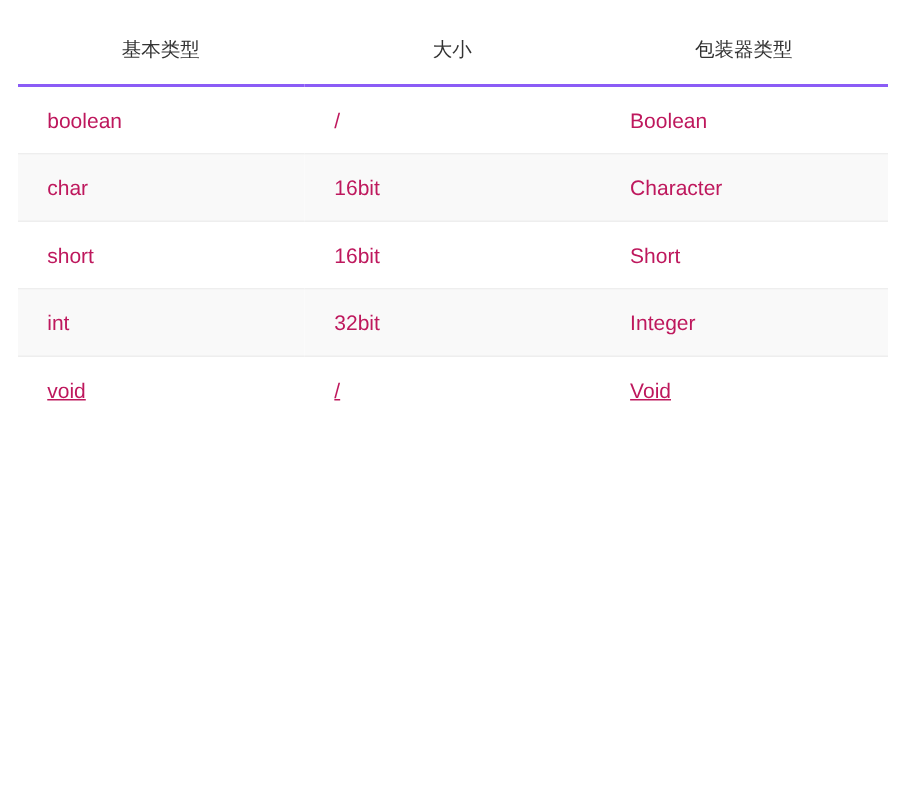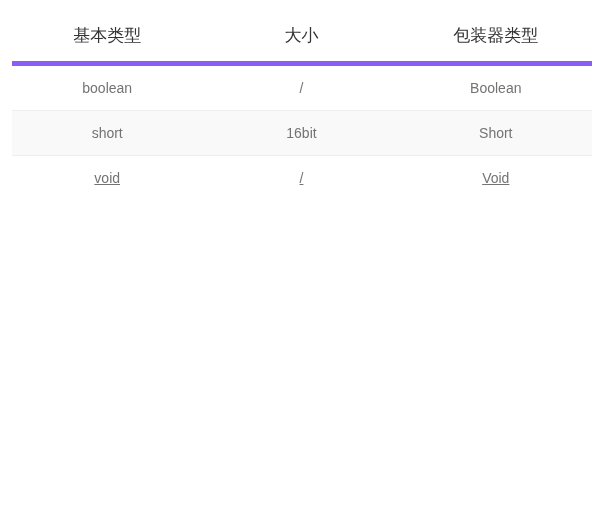--- a/index.html
+++ b/index.html
@@ -24,32 +24,31 @@
       border-collapse: collapse;
     }
 
     table {
       width: 100%;
       border-collapse: collapse;
     }
 
     thead tr th {
       color: #333333;
-      font-size: 17px;
+      font-size: 13px;
       font-weight: normal;
       padding: 14px 20px;
       text-align: center;
-      border-bottom: 5px solid #8b5cf6;
+      border-bottom: 2px solid #8b5cf6;
     }
 
     tbody tr td {
-      color: #737373;
+      color: #be185d;
       font-size: 14px;
       padding: 14px 20px;
-      text-align: center;
       border-bottom: 1px solid #eeeeee;
     }
 
     tbody tr:last-child td {
       border-bottom: none;
       text-decoration: underline;
     }
 
     tbody tr:nth-child(odd) {
       background-color: #ffffff;
@@ -75,23 +74,33 @@
         <th class="col-wrap">包装器类型</th>
       </tr>
     </thead>
     <tbody id="table-body">
     <tr>
           <td>boolean</td>
           <td>/</td>
           <td>Boolean</td>
         </tr>
         <tr>
+          <td>char</td>
+          <td>16bit</td>
+          <td>Character</td>
+        </tr>
+        <tr>
           <td>short</td>
           <td>16bit</td>
           <td>Short</td>
+        </tr>
+        <tr>
+          <td>int</td>
+          <td>32bit</td>
+          <td>Integer</td>
         </tr>
         <tr>
           <td>void</td>
           <td>/</td>
           <td>Void</td>
         </tr>
       </tbody>
   </table>
 </div>
 

